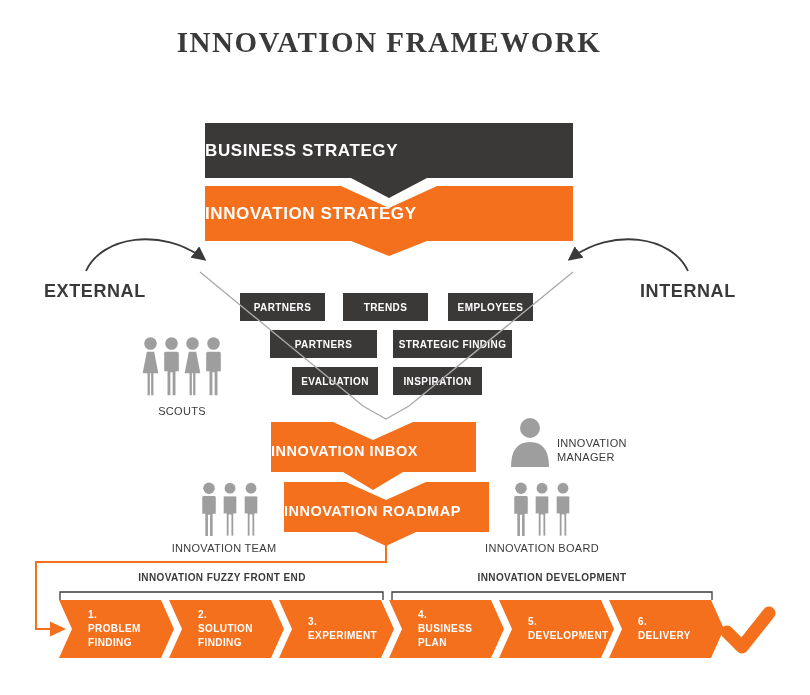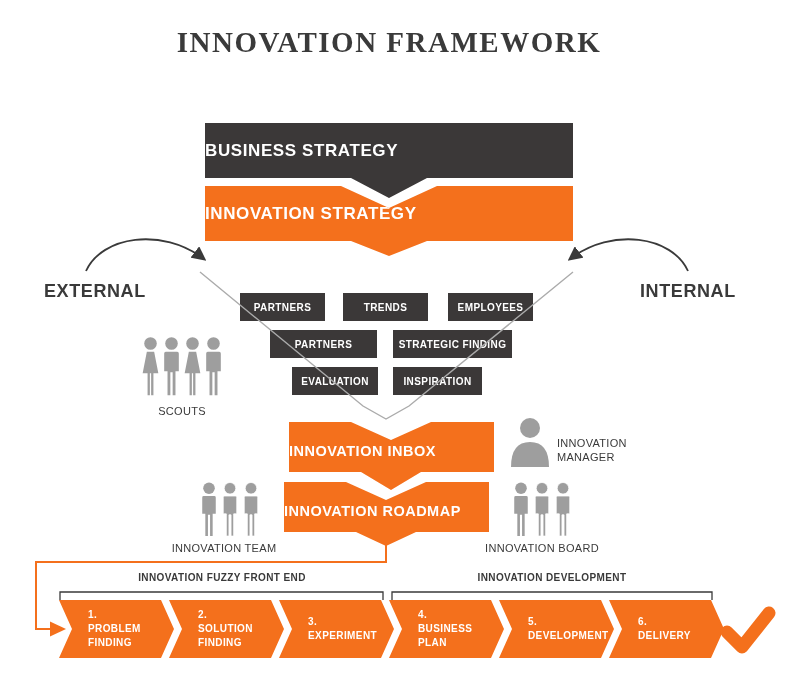--- a/index.html
+++ b/index.html
@@ -20,21 +20,21 @@
   .banner-orange { background:#f4701c; }
 
   .b-business { left:205px; top:123px; width:368px; height:75px;
     font-size:17px; letter-spacing:0.6px; padding-bottom:20px;
     clip-path: polygon(0 0,368px 0,368px 55px,222px 55px,184px 75px,146px 55px,0 55px); }
 
   .b-innostrategy { left:205px; top:186px; width:368px; height:70px;
     font-size:17px; letter-spacing:0.6px; padding-bottom:15px;
     clip-path: polygon(0 0,136px 0,184px 22px,232px 0,368px 0,368px 55px,222px 55px,184px 70px,146px 55px,0 55px); }
 
-  .b-inbox { left:289px; top:422px; width:205px; height:68px;
+  .b-inbox { left:271px; top:422px; width:205px; height:68px;
     font-size:14.5px; letter-spacing:0.5px; padding-bottom:18px; padding-top:8px;
     clip-path: polygon(0 0,62px 0,102px 18px,142px 0,205px 0,205px 50px,132px 50px,102px 68px,72px 50px,0 50px); }
 
   .b-roadmap { left:284px; top:482px; width:205px; height:64px;
     font-size:14.5px; letter-spacing:0.5px; padding-bottom:14px; padding-top:8px;
     clip-path: polygon(0 0,62px 0,102px 18px,142px 0,205px 0,205px 50px,132px 50px,102px 64px,72px 50px,0 50px); }
 
   
   .side-label { font-size:18px; font-weight:bold; letter-spacing:0.6px; color:#3a3a3a; }
 

